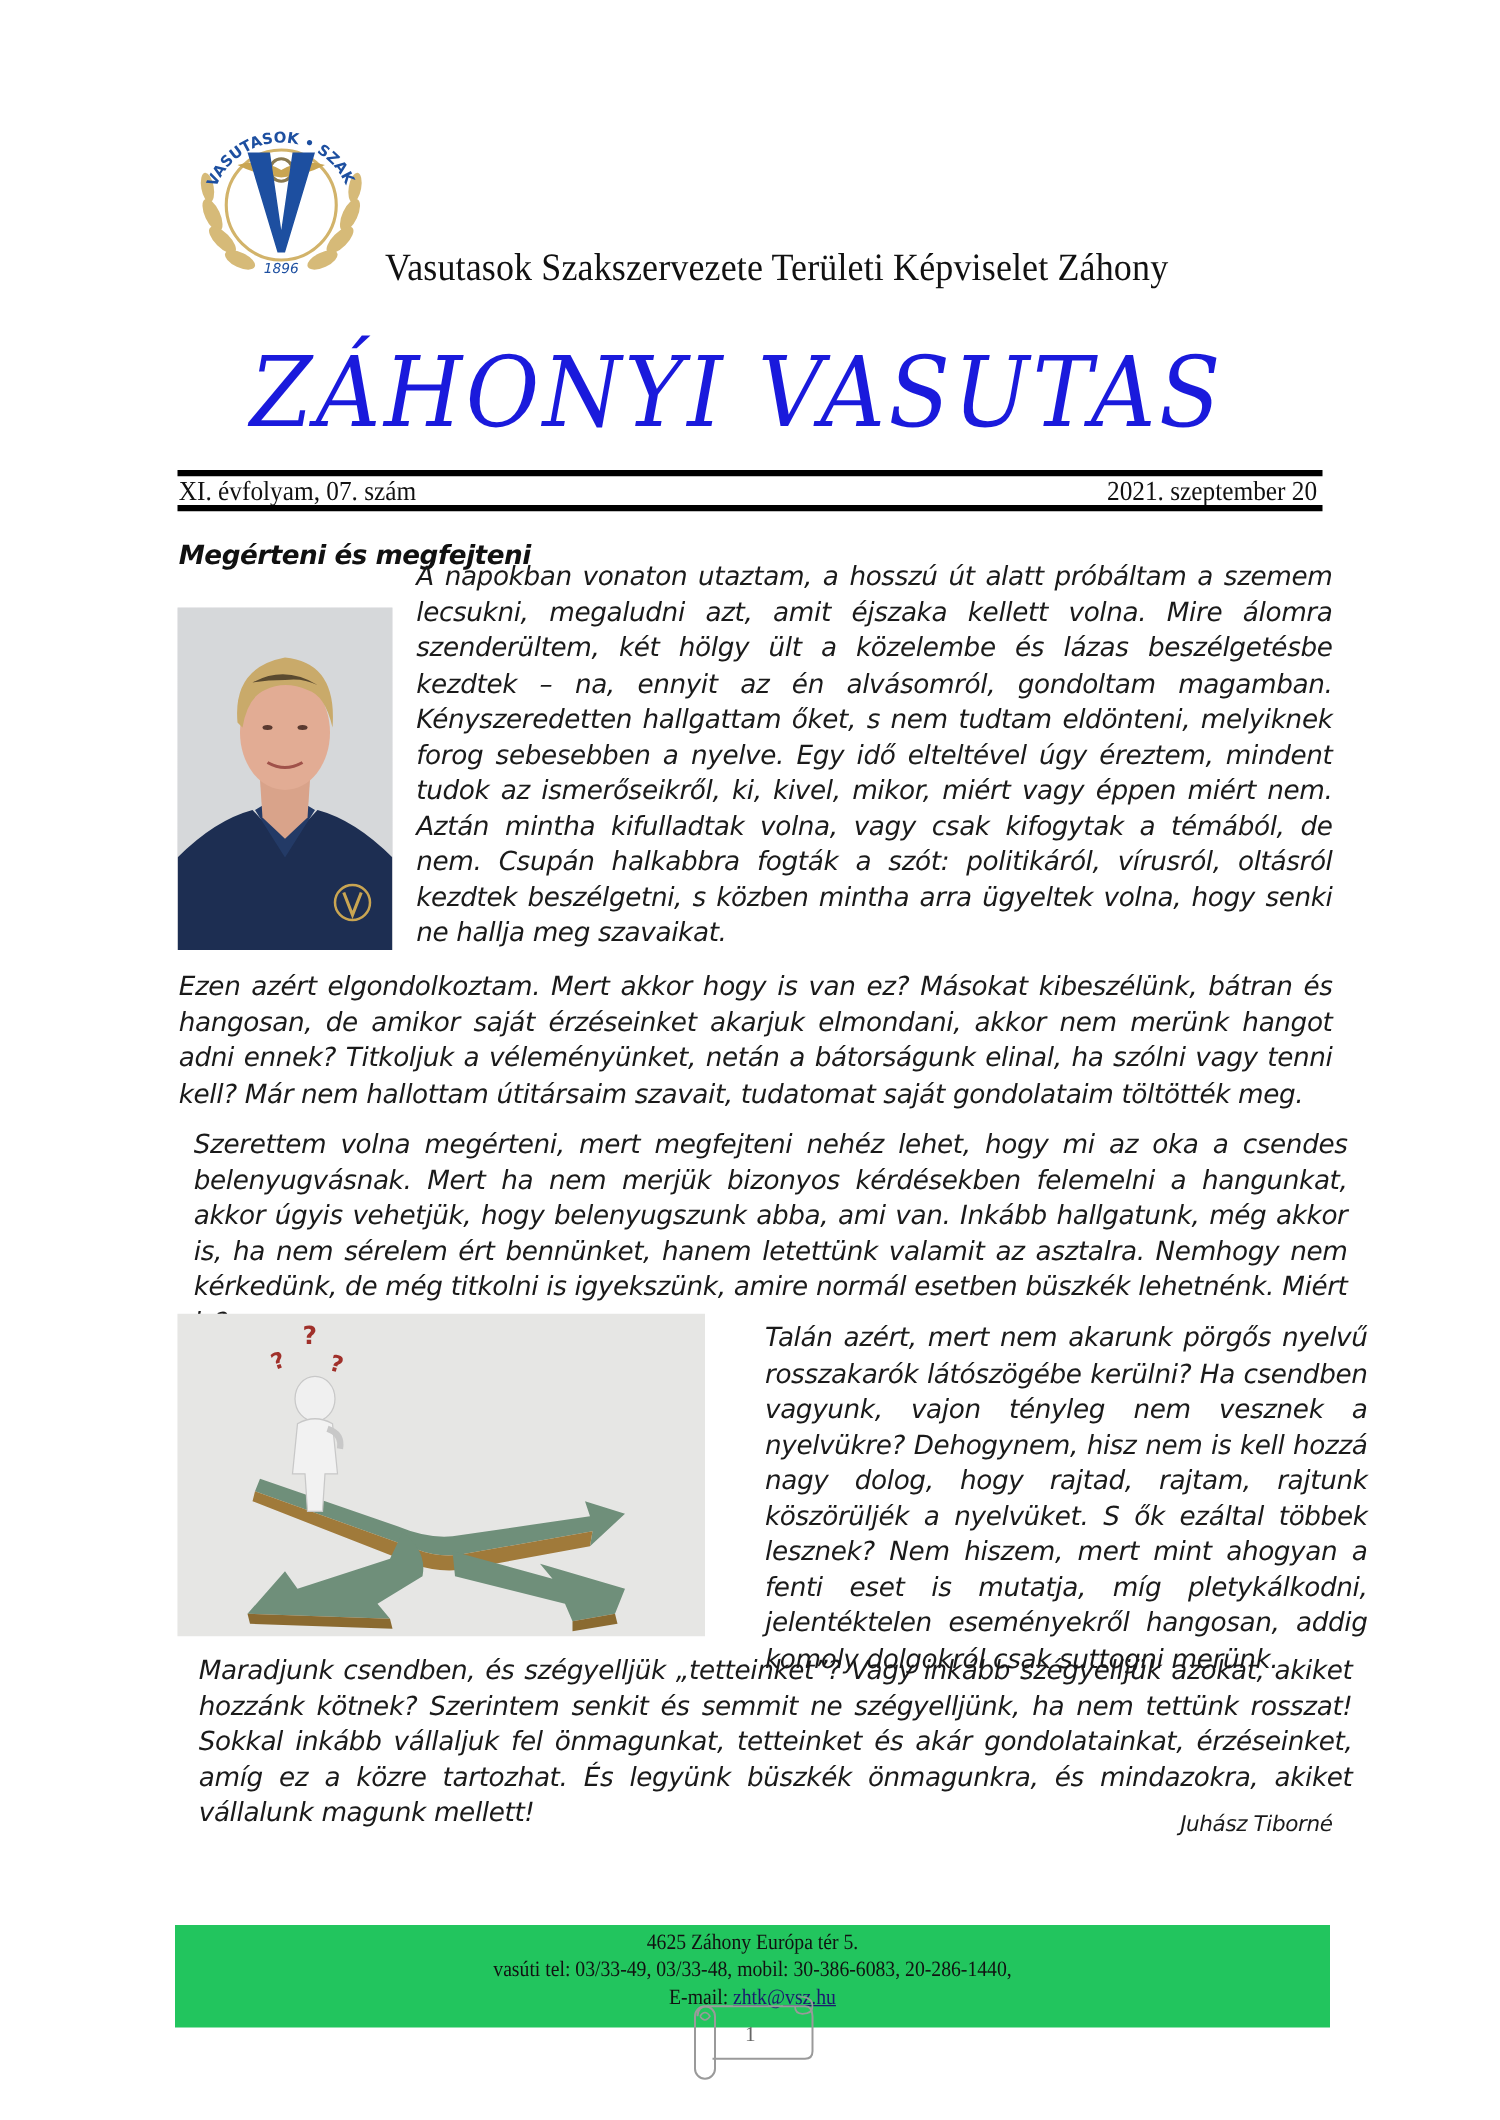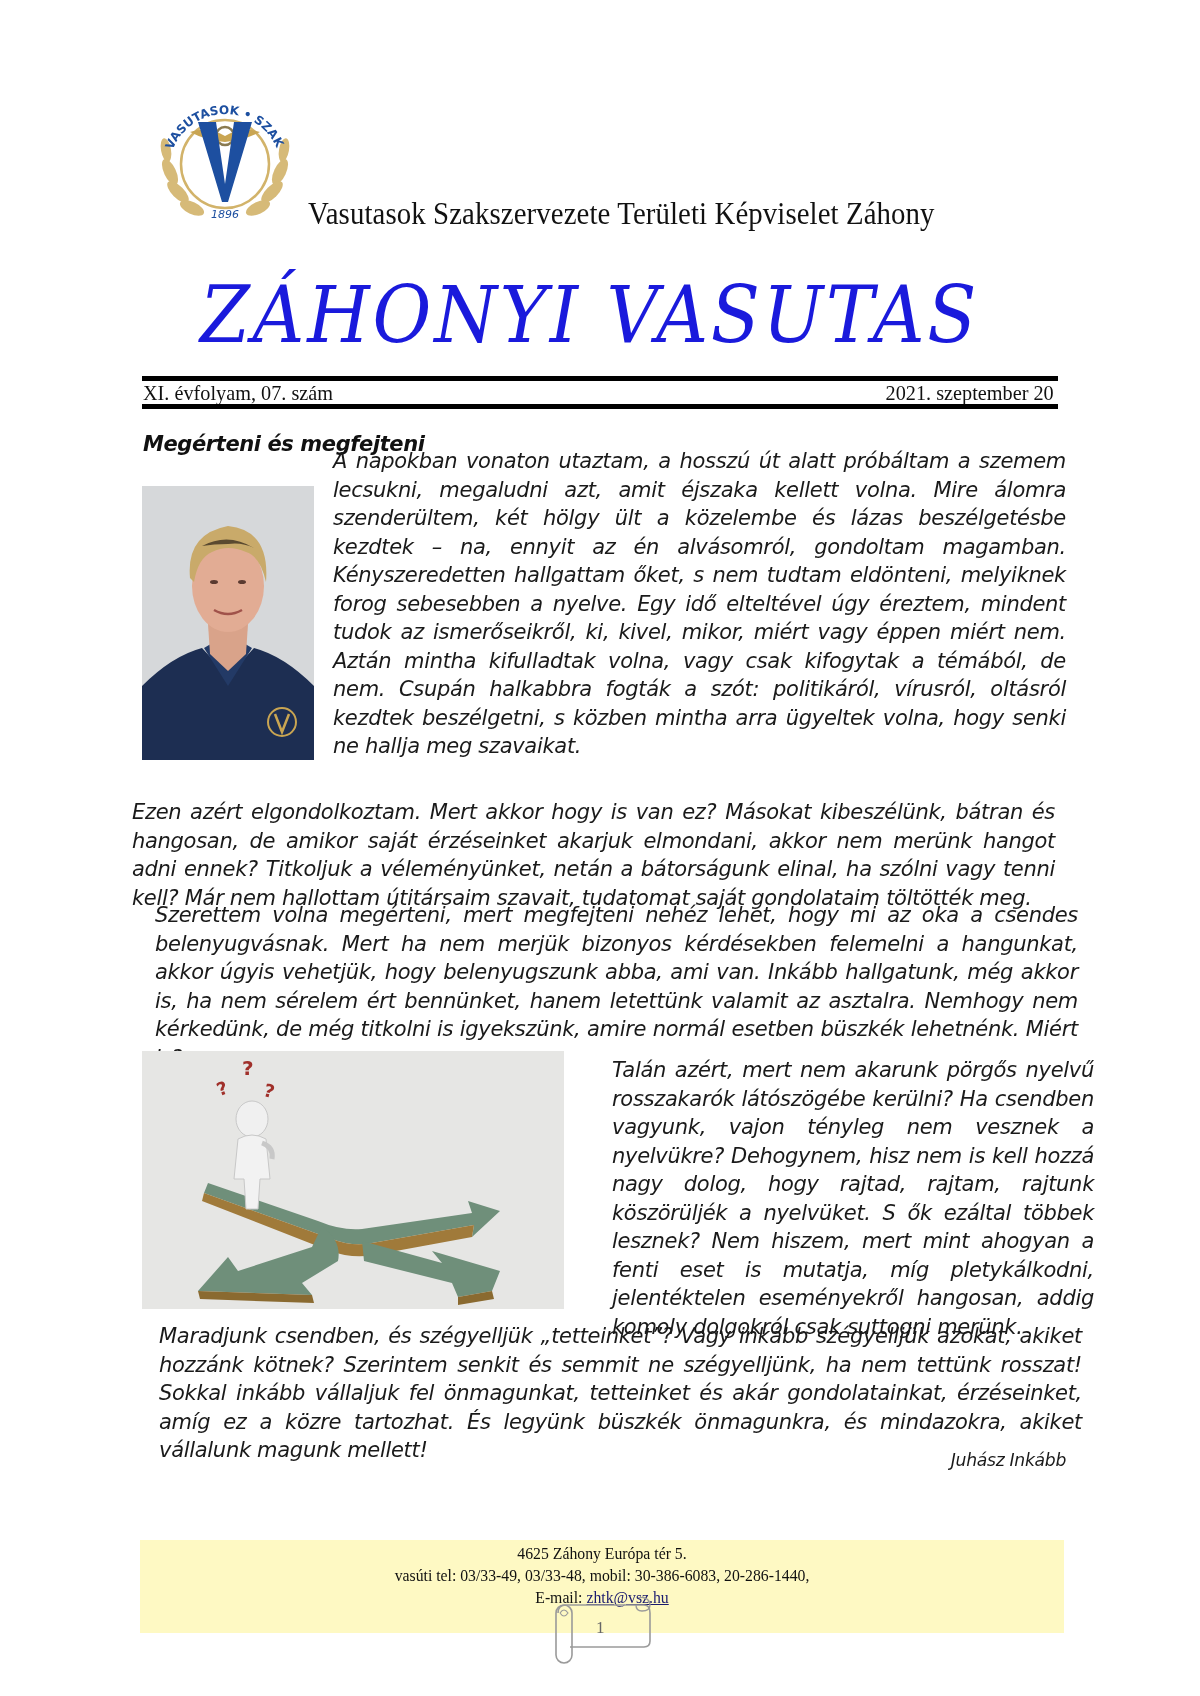--- a/index.html
+++ b/index.html
@@ -18,28 +18,28 @@
   .rule.bottom { top: 404px; }
   .issue-left { left: 143px; top: 380px; font-size: 22px; white-space: nowrap; transform: scaleX(0.92); transform-origin: left top; }
   .issue-right { right: 146px; top: 380px; font-size: 22px; white-space: nowrap; transform: scaleX(0.92); transform-origin: right top; }
 
   .headline { left: 143px; top: 432px; font-family: "DejaVu Sans", sans-serif; font-weight: bold; font-style: italic; font-size: 21px; color: #111; white-space: nowrap; letter-spacing: -0.4px; }
 
   .body-text { font-family: "DejaVu Sans", sans-serif; font-style: italic; font-size: 21px; line-height: 28.5px; color: #1a1a1a; text-align: justify; letter-spacing: -0.3px; margin: 0; }
 
   .photo { left: 142px; top: 486px; width: 172px; height: 274px; background: linear-gradient(#d9dadc, #cfd1d3); overflow: hidden; }
   .para1 { left: 333px; top: 447px; width: 733px; }
-  .para2 { left: 132px; top: 775px; width: 923px; margin-top: 23px; }
+  .para2 { left: 143px; top: 775px; width: 923px; }
   .para3 { left: 155px; top: 901px; width: 923px; }
   .illustration { left: 142px; top: 1051px; width: 422px; height: 258px; background: #e7e7e6; overflow: hidden; }
   .para4 { left: 612px; top: 1056px; width: 482px; }
   .para5 { left: 159px; top: 1322px; width: 923px; }
   .signature { right: 134px; top: 1450px; font-family: "DejaVu Sans", sans-serif; font-style: italic; font-size: 17.2px; color: #1a1a1a; letter-spacing: -0.3px; }
 
-  .footer { left: 140px; top: 1540px; width: 924px; height: 93px; background: #fef9c3; }
+  .footer { left: 140px; top: 1540px; width: 924px; height: 82px; background: #22c55e; }
   .footer-lines { position: absolute; left: 0; right: 0; top: 2px; text-align: center; font-family: "Liberation Serif", serif; font-size: 17.5px; line-height: 22px; color: #111; transform: scaleX(0.9); }
   .footer-lines a { color: #1a1a6e; text-decoration: underline; }
   .page-scroll { left: 550px; top: 1597px; width: 110px; height: 70px; }
   .page-num { left: 596px; top: 1618px; font-family: "Liberation Serif", serif; font-size: 17px; color: #666; }
 </style>
 </head>
 <body>
 
 <div class="abs logo">
   <svg width="150" height="152" viewBox="0 0 150 152">
@@ -125,21 +125,21 @@
 
     <text x="100" y="24" font-family="DejaVu Sans, sans-serif" font-weight="bold" font-size="20" fill="#a0302a">?</text>
     <text x="76" y="44" font-family="DejaVu Sans, sans-serif" font-weight="bold" font-size="18" fill="#a0302a" transform="rotate(-20 80 40)">?</text>
     <text x="122" y="46" font-family="DejaVu Sans, sans-serif" font-weight="bold" font-size="18" fill="#a0302a" transform="rotate(15 126 40)">?</text>
   </svg>
 </div>
 
 <p class="abs body-text para4">Talán azért, mert nem akarunk pörgős nyelvű rosszakarók látószögébe kerülni? Ha csendben vagyunk, vajon tényleg nem vesznek a nyelvükre? Dehogynem, hisz nem is kell hozzá nagy dolog, hogy rajtad, rajtam, rajtunk köszörüljék a nyel­vüket. S ők ezáltal többek lesznek? Nem hiszem, mert mint ahogyan a fenti eset is mutatja, míg pletykálkodni, jelentéktelen eseményekről hango­san, addig komoly dolgokról csak suttogni merünk.</p>
 <p class="abs body-text para5">Maradjunk csendben, és szégyelljük „tetteinket”? Vagy inkább szégyelljük azokat, akiket hozzánk kötnek? Szerintem senkit és semmit ne szégyelljünk, ha nem tettünk rosszat! Sokkal inkább vállaljuk fel önmagunkat, tetteinket és akár gondolatainkat, érzéseinket, amíg ez a közre tartozhat. És legyünk büszkék önmagunkra, és mindazokra, akiket vállalunk magunk mellett!</p>
 
-<div class="abs signature">Juhász Inkább</div>
+<div class="abs signature">Juhász Tiborné</div>
 
 <div class="abs footer">
   <div class="footer-lines">
     <div>4625 Záhony Európa tér 5.</div>
     <div>vasúti tel: 03/33-49, 03/33-48, mobil: 30-386-6083, 20-286-1440,</div>
     <div>
       <span>E-mail: </span><a>zhtk@vsz.hu</a>
     </div>
   </div>
 </div>

